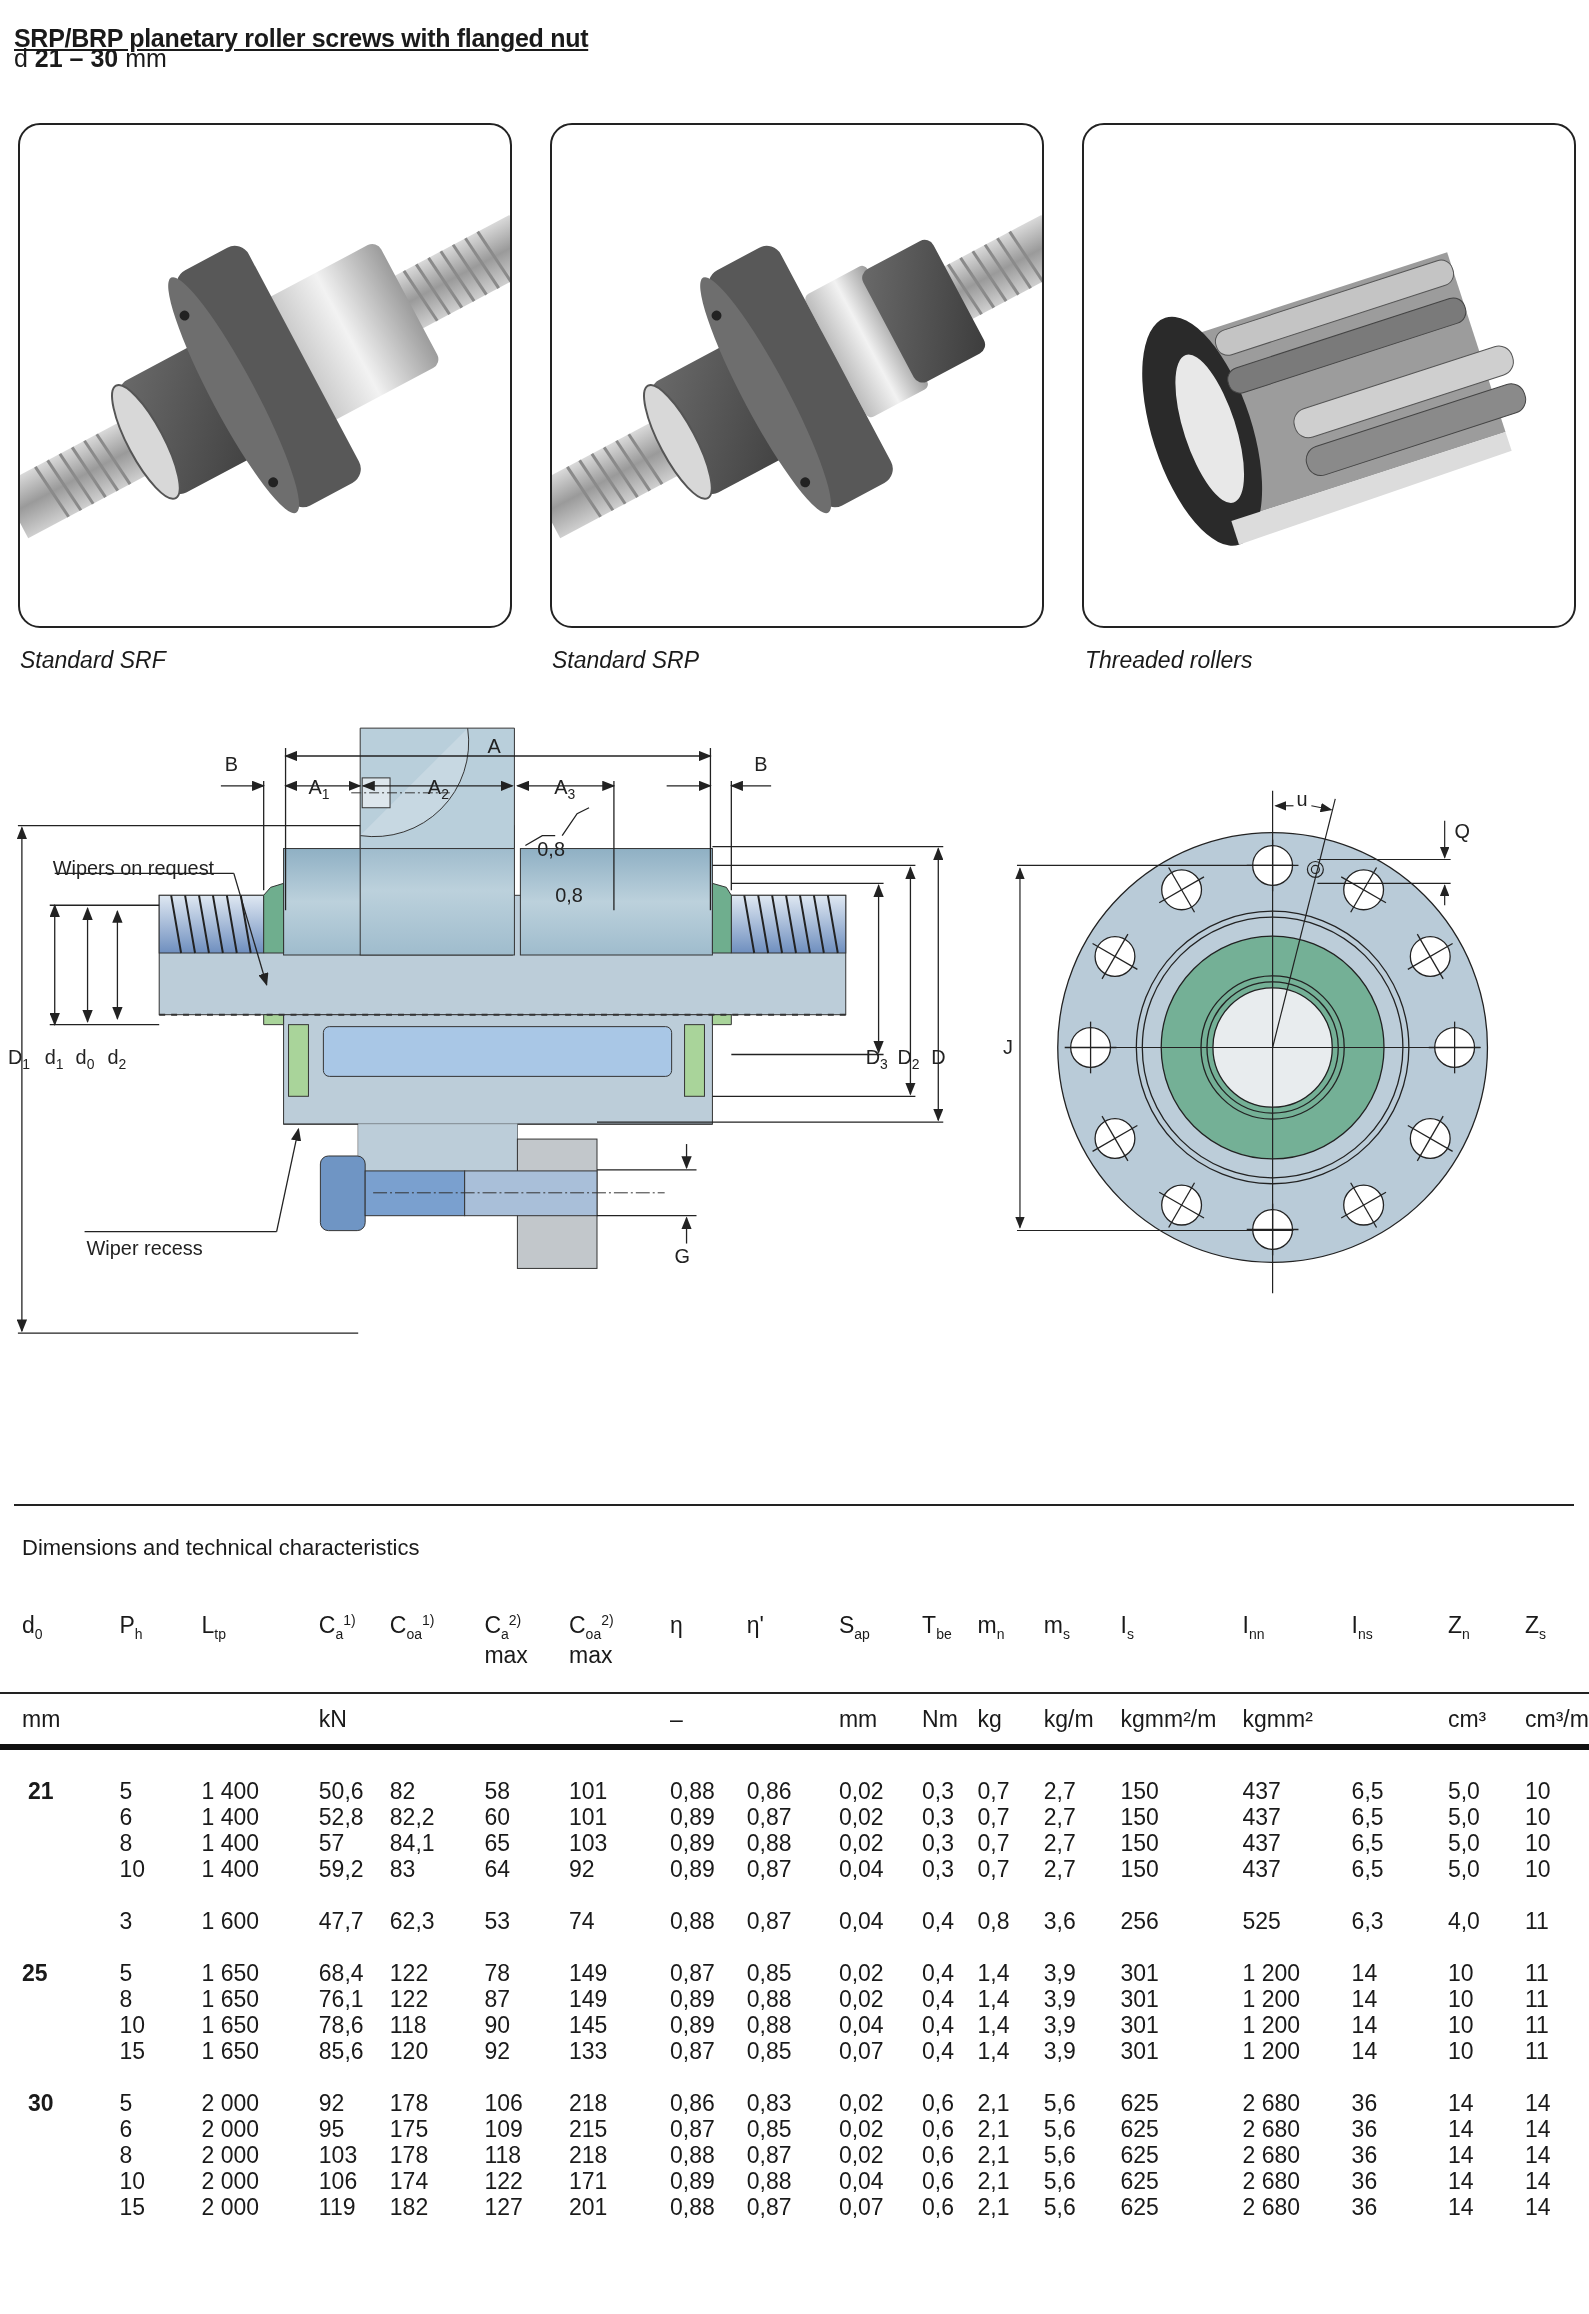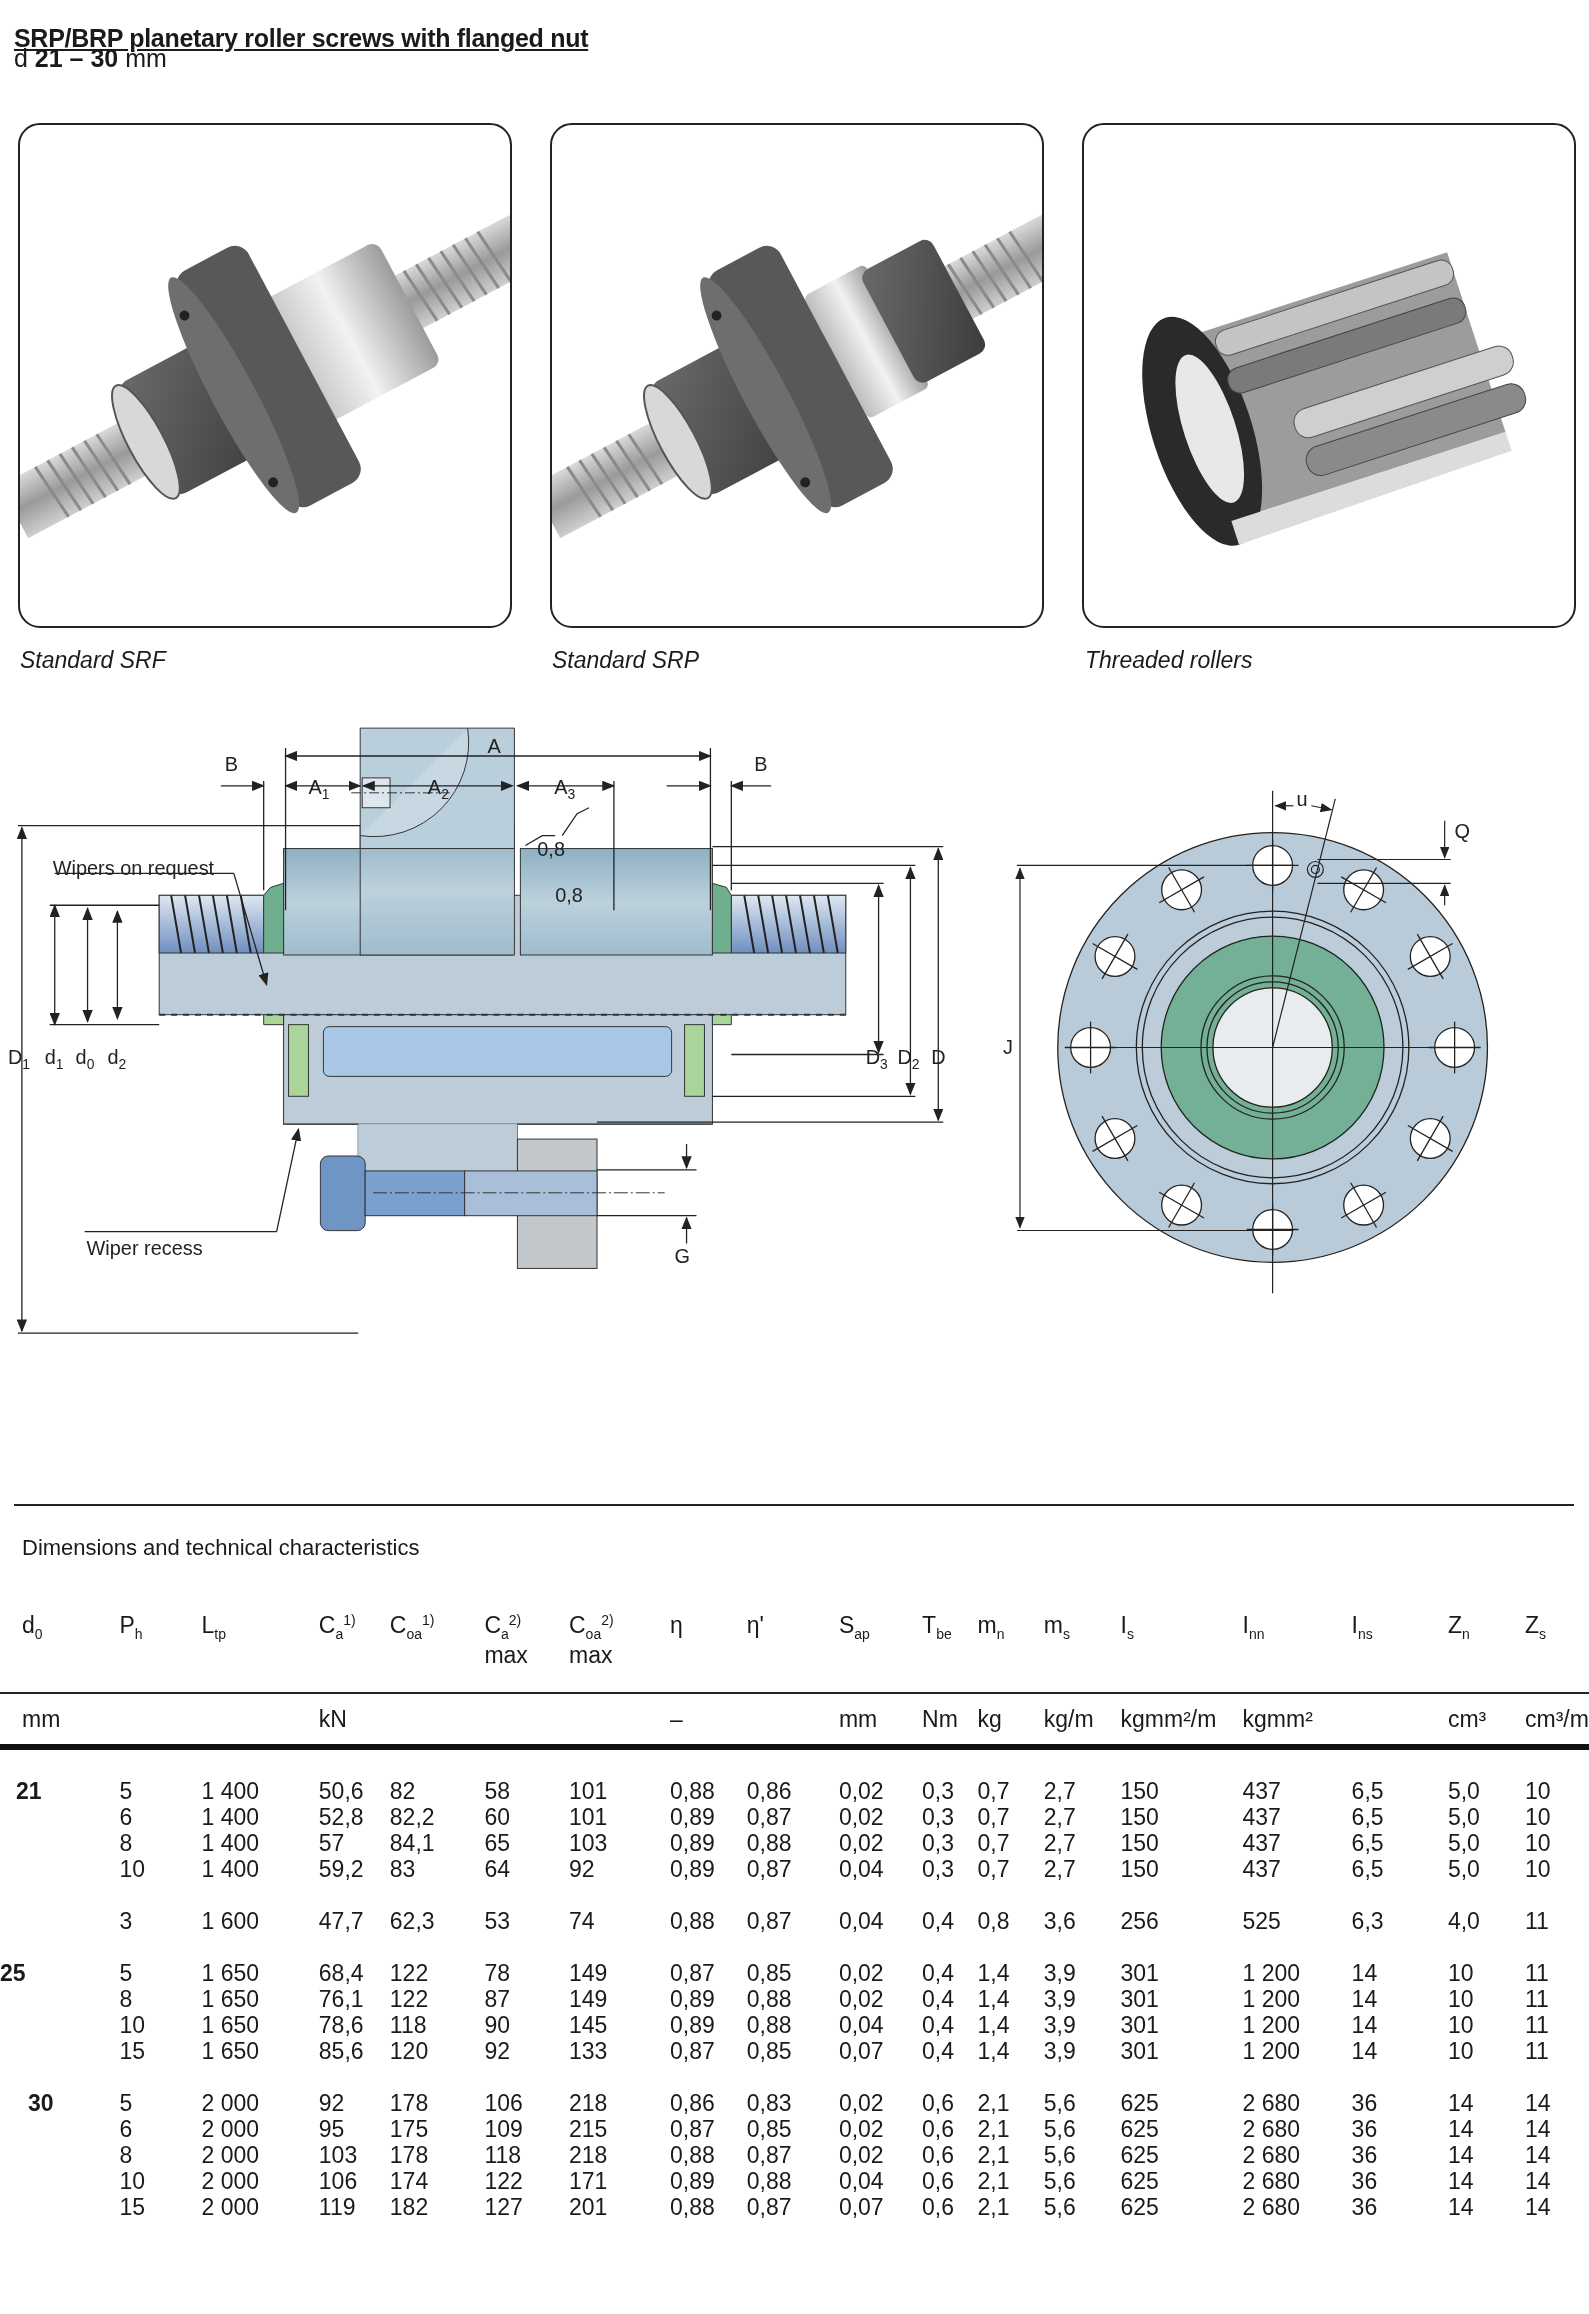--- a/index.html
+++ b/index.html
@@ -382,21 +382,21 @@
         <td style="">kgmm²/m</td>
         <td style="">kgmm²</td>
         <td style=""></td>
         <td style="">cm³</td>
         <td style="">cm³/m</td>
       </tr>
       <tr class="spacer">
         <td colspan="18"></td>
       </tr>
       <tr class="data">
-        <td class="d0" style="padding-left:16px;">21</td>
+        <td class="d0" style="padding-left:28px;">21</td>
         <td>5</td>
         <td>1 400</td>
         <td>50,6</td>
         <td>82</td>
         <td>58</td>
         <td>101</td>
         <td>0,88</td>
         <td>0,86</td>
         <td>0,02</td>
         <td>0,3</td>
@@ -488,21 +488,21 @@
         <td>256</td>
         <td>525</td>
         <td>6,3</td>
         <td>4,0</td>
         <td>11</td>
       </tr>
       <tr class="gap">
         <td colspan="18"></td>
       </tr>
       <tr class="data">
-        <td class="d0" style="margin-top:46px;">25</td>
+        <td class="d0" style="padding-left:22px;margin-top:46px;">25</td>
         <td>5</td>
         <td>1 650</td>
         <td>68,4</td>
         <td>122</td>
         <td>78</td>
         <td>149</td>
         <td>0,87</td>
         <td>0,85</td>
         <td>0,02</td>
         <td>0,4</td>

